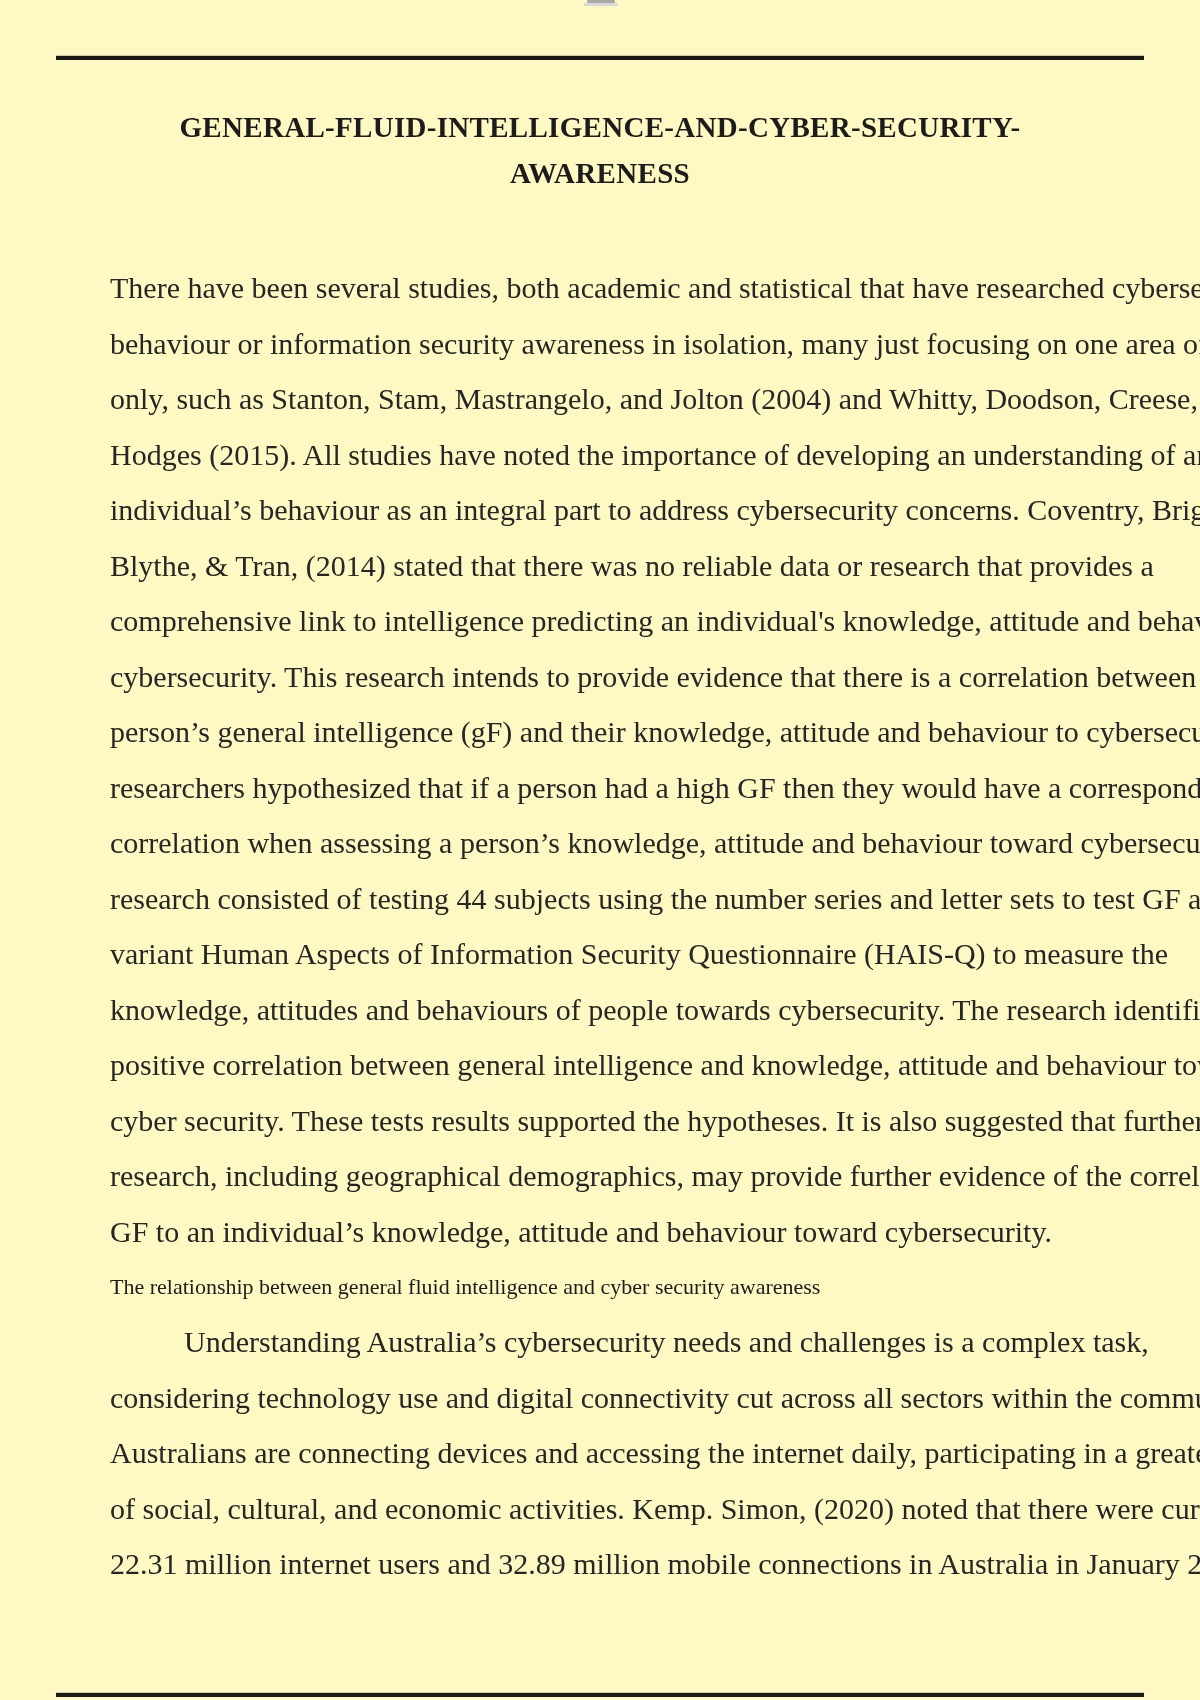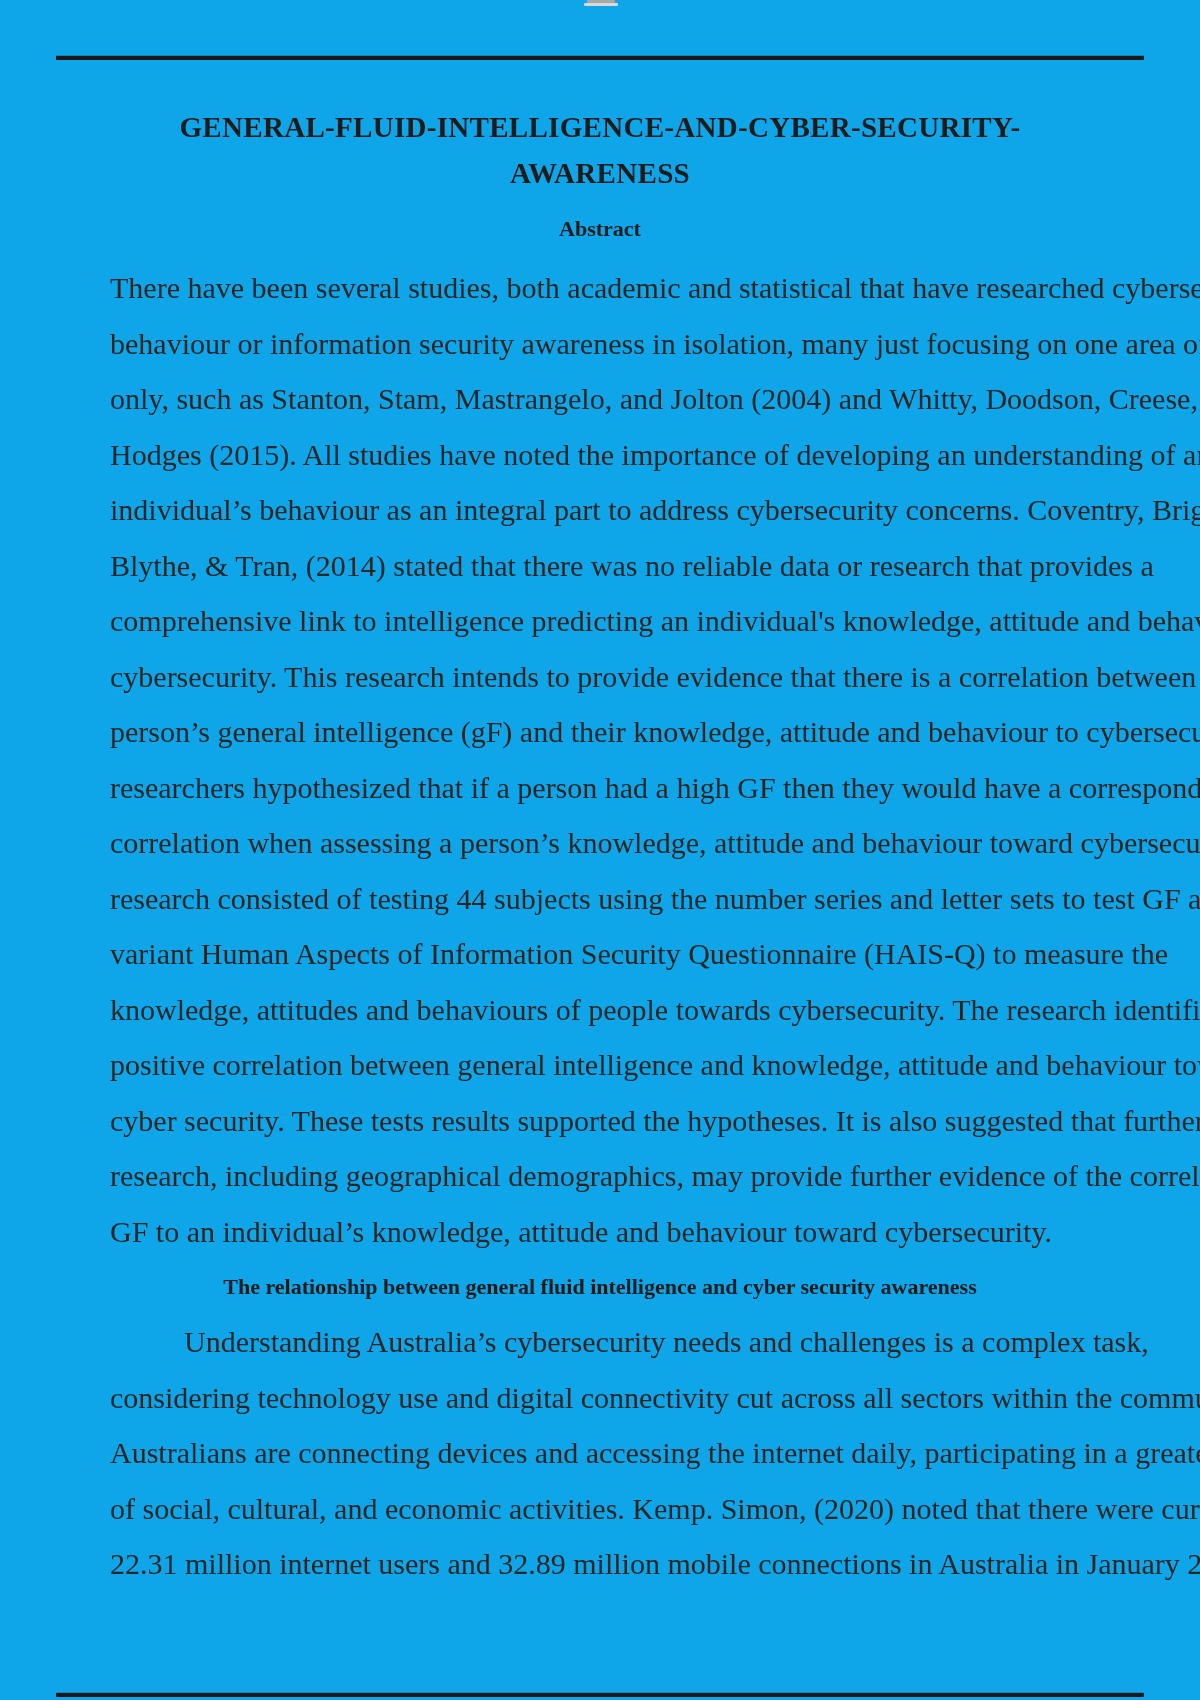--- a/index.html
+++ b/index.html
@@ -4,21 +4,21 @@
 <style>
   html, body {
     margin: 0;
     padding: 0;
     background: #ffffff;
   }
   .page {
     position: relative;
     width: 1200px;
     height: 1700px;
-    background: #0ea5e9;
+    background: #fef9c3;
     font-family: "Liberation Serif", "DejaVu Serif", serif;
     color: #242424;
     overflow: hidden;
   }
   
   .chrome-fragment {
     position: absolute;
     left: 584px;
     top: 0;
     width: 34px;
@@ -87,23 +87,23 @@
     color: #262626;
   }
   .abstract { top: 260px; }
   .section-h {
     position: absolute;
     left: 110px;
     top: 1259px;
     width: 980px;
     margin: 0;
     font-size: 22px;
-    font-weight: bold;
+    font-weight: normal;
     line-height: 55.5px;
-    text-align: center;
+    text-align: left;
     color: #1c1c1c;
   }
   .intro {
     top: 1314px;
     text-indent: 74px;
   }
 </style>
 </head>
 <body>
 
@@ -112,21 +112,20 @@
   <div class="chrome-fragment">
     <i class="bar1"></i>
       <i class="bar2"></i>
   </div>
 
   <div class="rule rule-top"></div>
 
   <h1 class="title">GENERAL-FLUID-INTELLIGENCE-AND-CYBER-SECURITY-
 AWARENESS</h1>
 
-  <h2 class="abstract-h">Abstract</h2>
 
   <p class="bodytext abstract">There have been several studies, both academic and statistical that have researched cybersecurity,
 behaviour or information security awareness in isolation, many just focusing on one area of study
 only, such as Stanton, Stam, Mastrangelo, and Jolton (2004) and Whitty, Doodson, Creese, and
 Hodges (2015). All studies have noted the importance of developing an understanding of an
 individual’s behaviour as an integral part to address cybersecurity concerns. Coventry, Briggs,
 Blythe, &amp; Tran, (2014) stated that there was no reliable data or research that provides a
 comprehensive link to intelligence predicting an individual's knowledge, attitude and behaviour to
 cybersecurity. This research intends to provide evidence that there is a correlation between a
 person’s general intelligence (gF) and their knowledge, attitude and behaviour to cybersecurity. The

